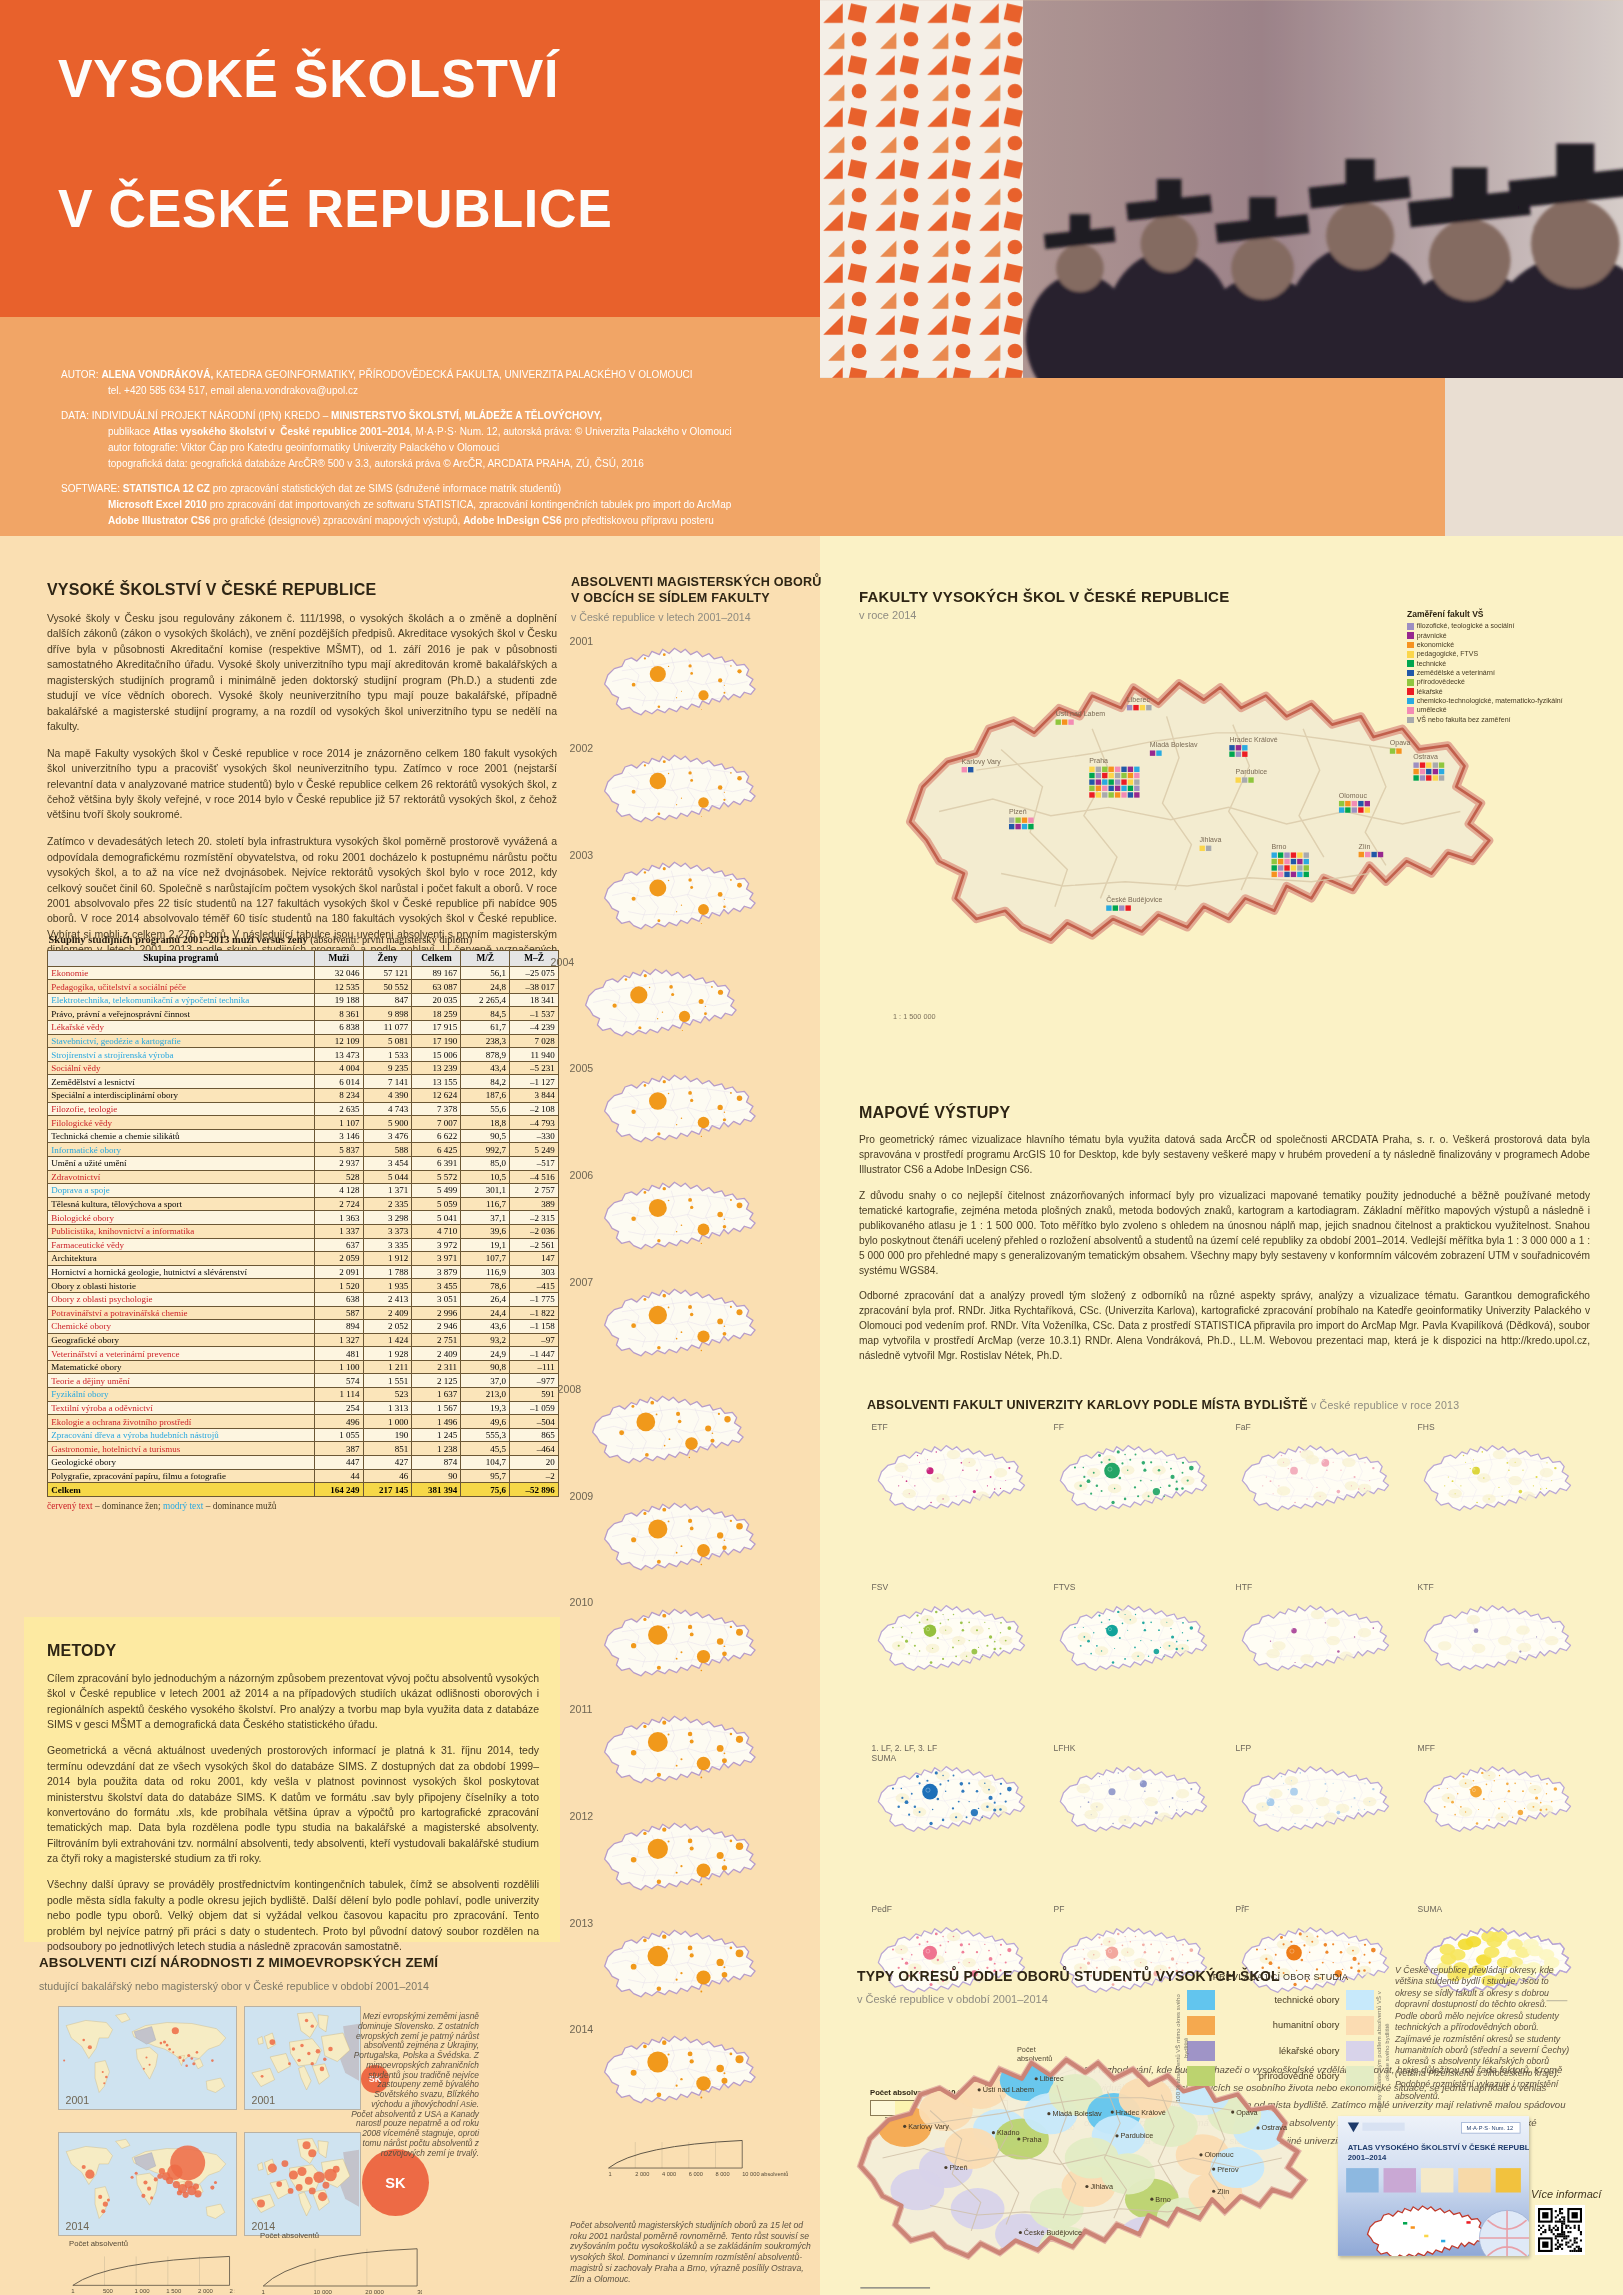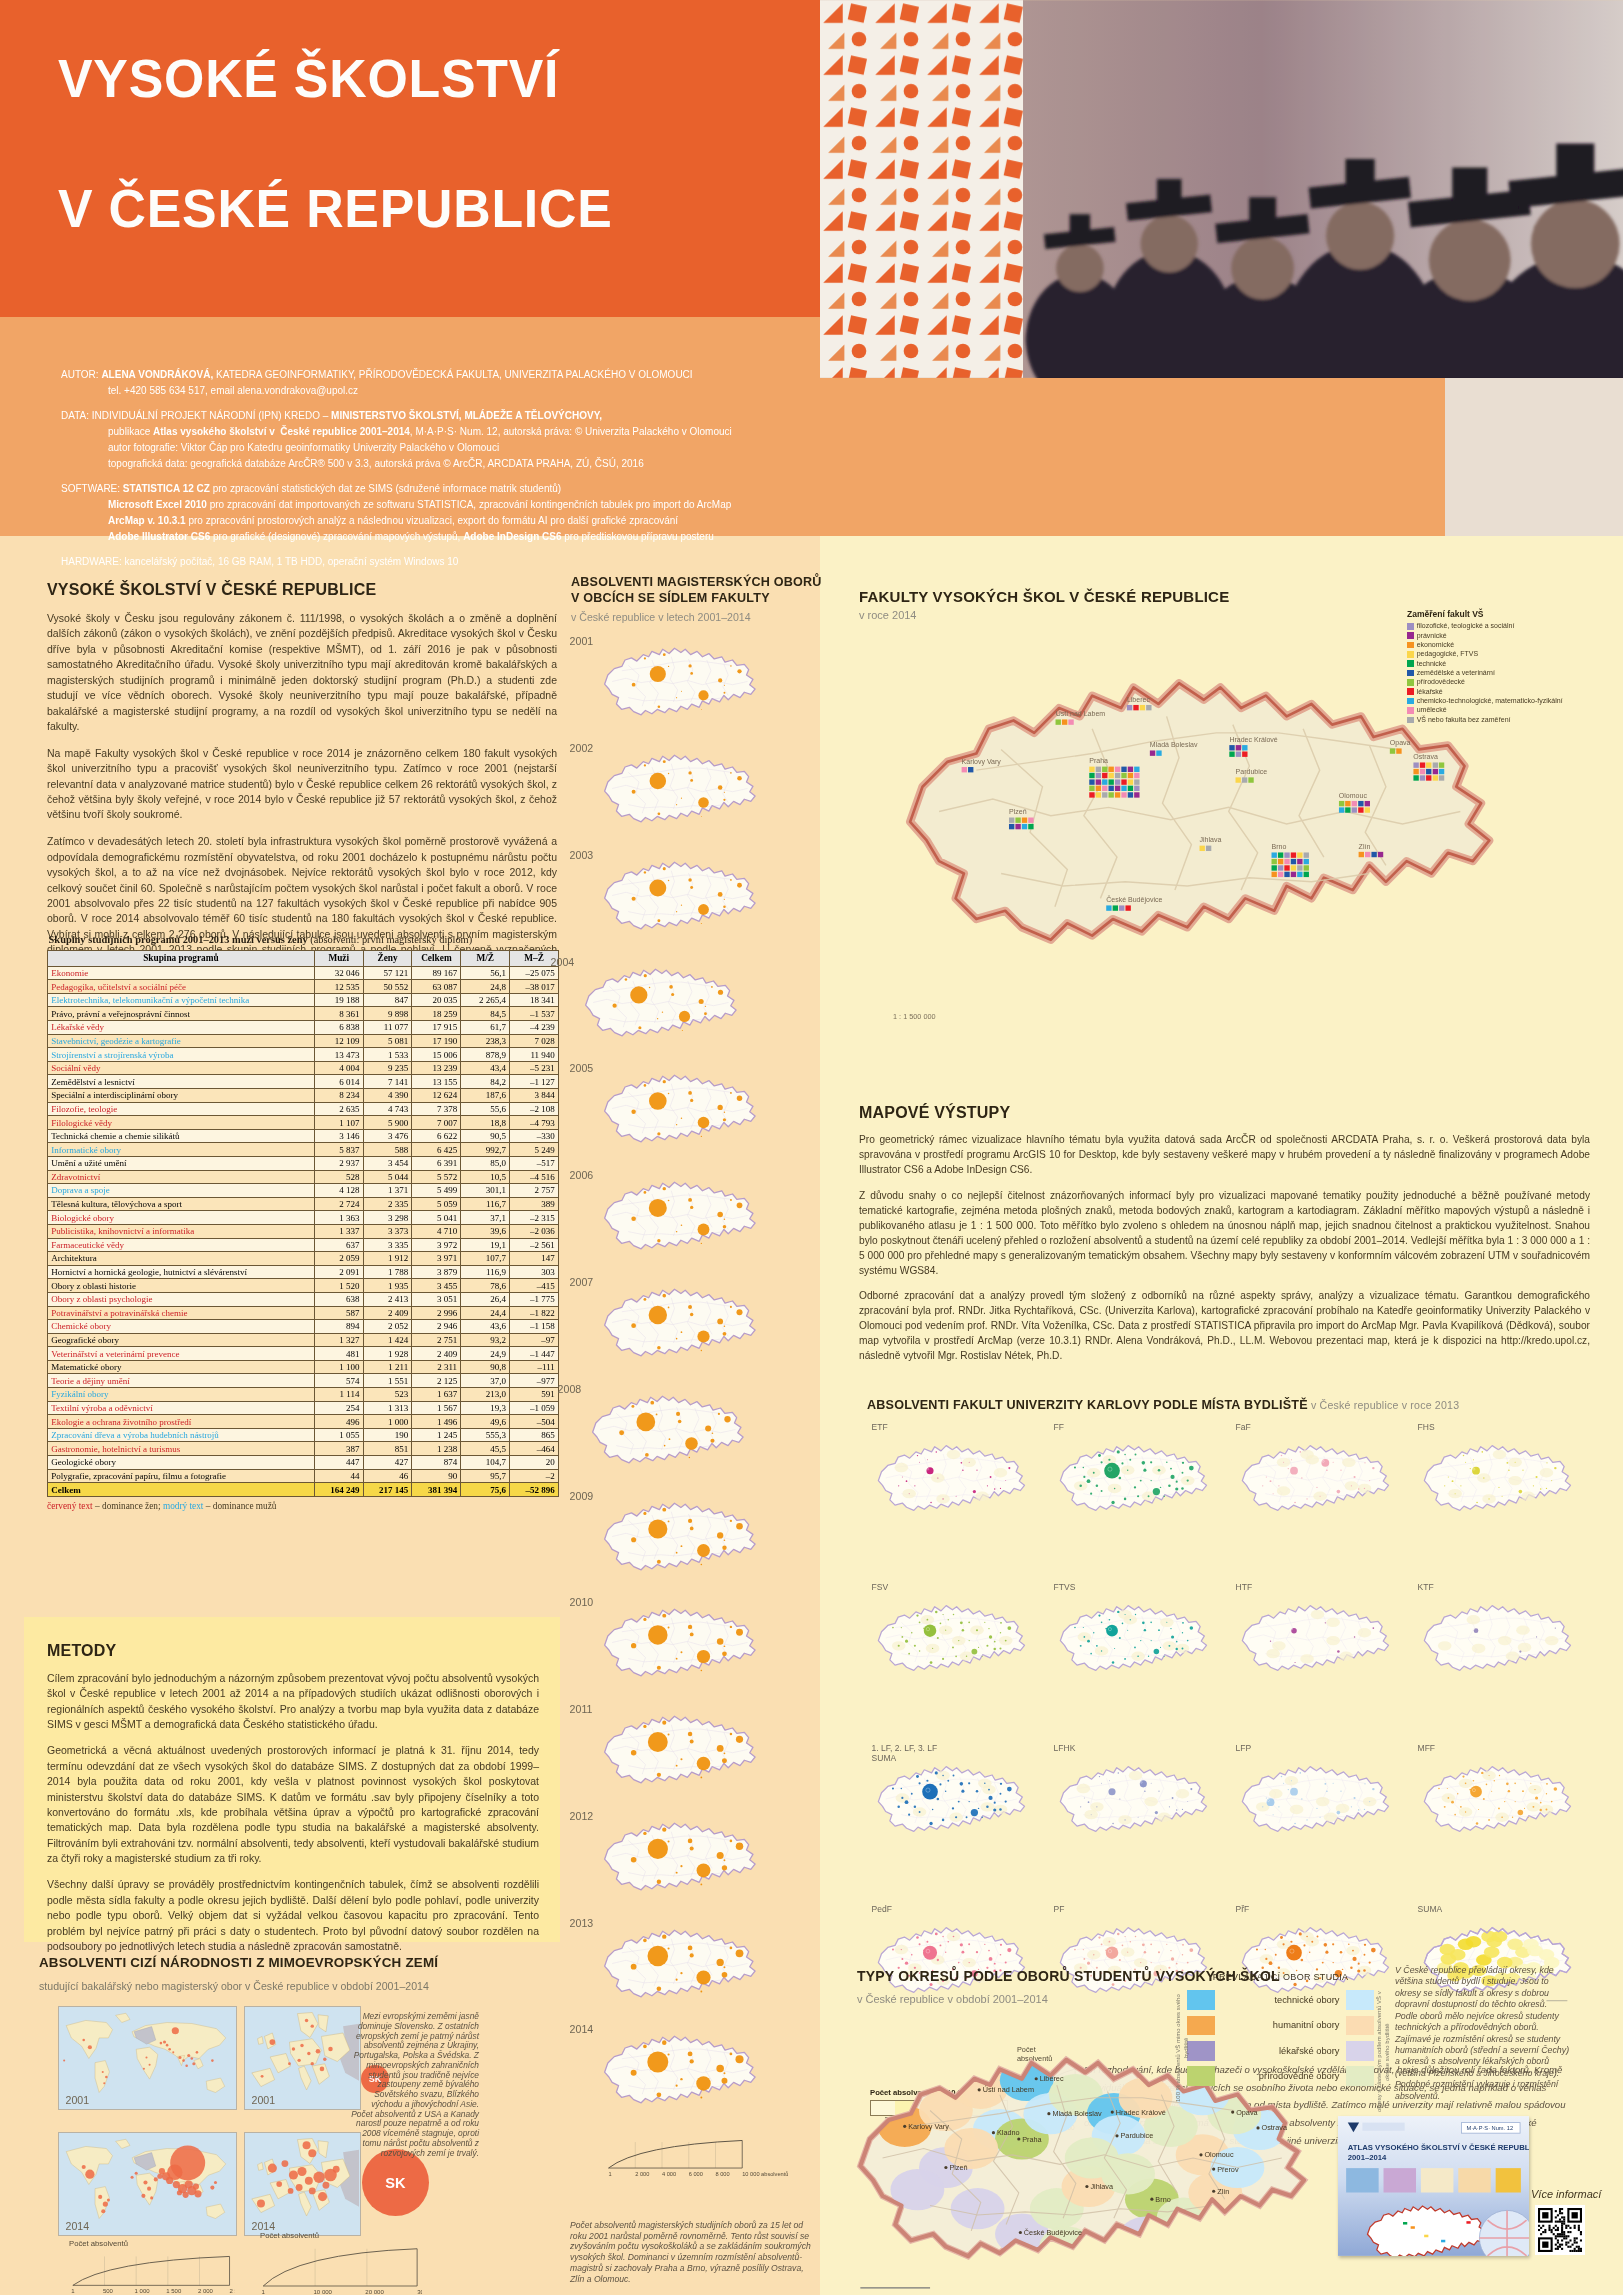--- a/index.html
+++ b/index.html
@@ -178,24 +178,22 @@
       <div class="credit-line"><span>AUTOR: </span><b>ALENA VONDRÁKOVÁ, </b><span>KATEDRA GEOINFORMATIKY, PŘÍRODOVĚDECKÁ FAKULTA, UNIVERZITA PALACKÉHO V OLOMOUCI</span></div>
       <div class="credit-line ind"><span>tel. +420 585 634 517, email alena.vondrakova@upol.cz</span></div>
       <div class="credit-gap"></div>
       <div class="credit-line"><span>DATA: INDIVIDUÁLNÍ PROJEKT NÁRODNÍ (IPN) KREDO – </span><b>MINISTERSTVO ŠKOLSTVÍ, MLÁDEŽE A TĚLOVÝCHOVY,</b></div>
       <div class="credit-line ind"><span>publikace </span><b>Atlas vysokého školství v&nbsp; České republice 2001–2014</b><span>, M·A·P·S· Num. 12, autorská práva: © Univerzita Palackého v Olomouci</span></div>
       <div class="credit-line ind"><span>autor fotografie: Viktor Čáp pro Katedru geoinformatiky Univerzity Palackého v Olomouci</span></div>
       <div class="credit-line ind"><span>topografická data: geografická databáze ArcČR® 500 v 3.3, autorská práva © ArcČR, ARCDATA PRAHA, ZÚ, ČSÚ, 2016</span></div>
       <div class="credit-gap"></div>
       <div class="credit-line"><span>SOFTWARE: </span><b>STATISTICA 12 CZ </b><span>pro zpracování statistických dat ze SIMS (sdružené informace matrik studentů)</span></div>
       <div class="credit-line ind"><b>Microsoft Excel 2010 </b><span>pro zpracování dat importovaných ze softwaru STATISTICA, zpracování kontingenčních tabulek pro import do ArcMap</span></div>
-      <div class="credit-line ind"><b>ArcMap v. 10.3.1 </b><span>pro zpracování prostorových analýz a následnou vizualizaci, export do formátu AI pro další grafické zpracování</span></div>
       <div class="credit-line ind"><b>Adobe Illustrator CS6 </b><span>pro grafické (designové) zpracování mapových výstupů, </span><b>Adobe InDesign CS6 </b><span>pro předtiskovou přípravu posteru</span></div>
       <div class="credit-gap"></div>
-      <div class="credit-line"><span>HARDWARE: kancelářský počítač, 16 GB RAM, 1 TB HDD, operační systém Windows 10</span></div>
     </div>
 
   <div class="abs bg-right"></div>
   <div class="abs metody-card"></div>
 
   <div class="abs left-head h-sec">VYSOKÉ ŠKOLSTVÍ V ČESKÉ REPUBLICE</div>
   <div class="abs left-paras" id="leftParas">
       <p class="para">Vysoké školy v Česku jsou regulovány zákonem č. 111/1998, o vysokých školách a o změně a doplnění dalších zákonů (zákon o vysokých školách), ve znění pozdějších předpisů. Akreditace vysokých škol v Česku dříve byla v působnosti Akreditační komise (respektive MŠMT), od 1. září 2016 je pak v působnosti samostatného Akreditačního úřadu. Vysoké školy univerzitního typu mají akreditován kromě bakalářských a magisterských studijních programů i minimálně jeden doktorský studijní program (Ph.D.) a studenti zde studují ve více vědních oborech. Vysoké školy neuniverzitního typu mají pouze bakalářské, případně bakalářské a magisterské studijní programy, a na rozdíl od vysokých škol univerzitního typu se nedělí na fakulty.</p>
       <p class="para">Na mapě Fakulty vysokých škol v České republice v roce 2014 je znázorněno celkem 180 fakult vysokých škol univerzitního typu a pracovišť vysokých škol neuniverzitního typu. Zatímco v roce 2001 (nejstarší relevantní data v analyzované matrice studentů) bylo v České republice celkem 26 rektorátů vysokých škol, z čehož většina byly školy veřejné, v roce 2014 bylo v České republice již 57 rektorátů vysokých škol, z čehož většinu tvoří školy soukromé.</p>
       <p class="para">Zatímco v devadesátých letech 20. století byla infrastruktura vysokých škol poměrně prostorově vyvážená a odpovídala demografickému rozmístění obyvatelstva, od roku 2001 docházelo k postupnému nárůstu počtu vysokých škol, a to až na více než dvojnásobek. Nejvíce rektorátů vysokých škol bylo v roce 2012, kdy celkový součet činil 60. Společně s narůstajícím počtem vysokých škol narůstal i počet fakult a oborů. V roce 2001 absolvovalo přes 22 tisíc studentů na 127 fakultách vysokých škol v České republice při nabídce 905 oborů. V roce 2014 absolvovalo téměř 60 tisíc studentů na 180 fakultách vysokých škol v České republice. Vybírat si mohli z celkem 2 276 oborů. V následující tabulce jsou uvedeni absolventi s prvním magisterským diplomem v letech 2001–2013 podle skupin studijních programů a podle pohlaví. U červeně vyznačených skupin studijních programů je dominance absolventek, u modře vyznačených skupin studijních programů je dominance absolventů.</p>

